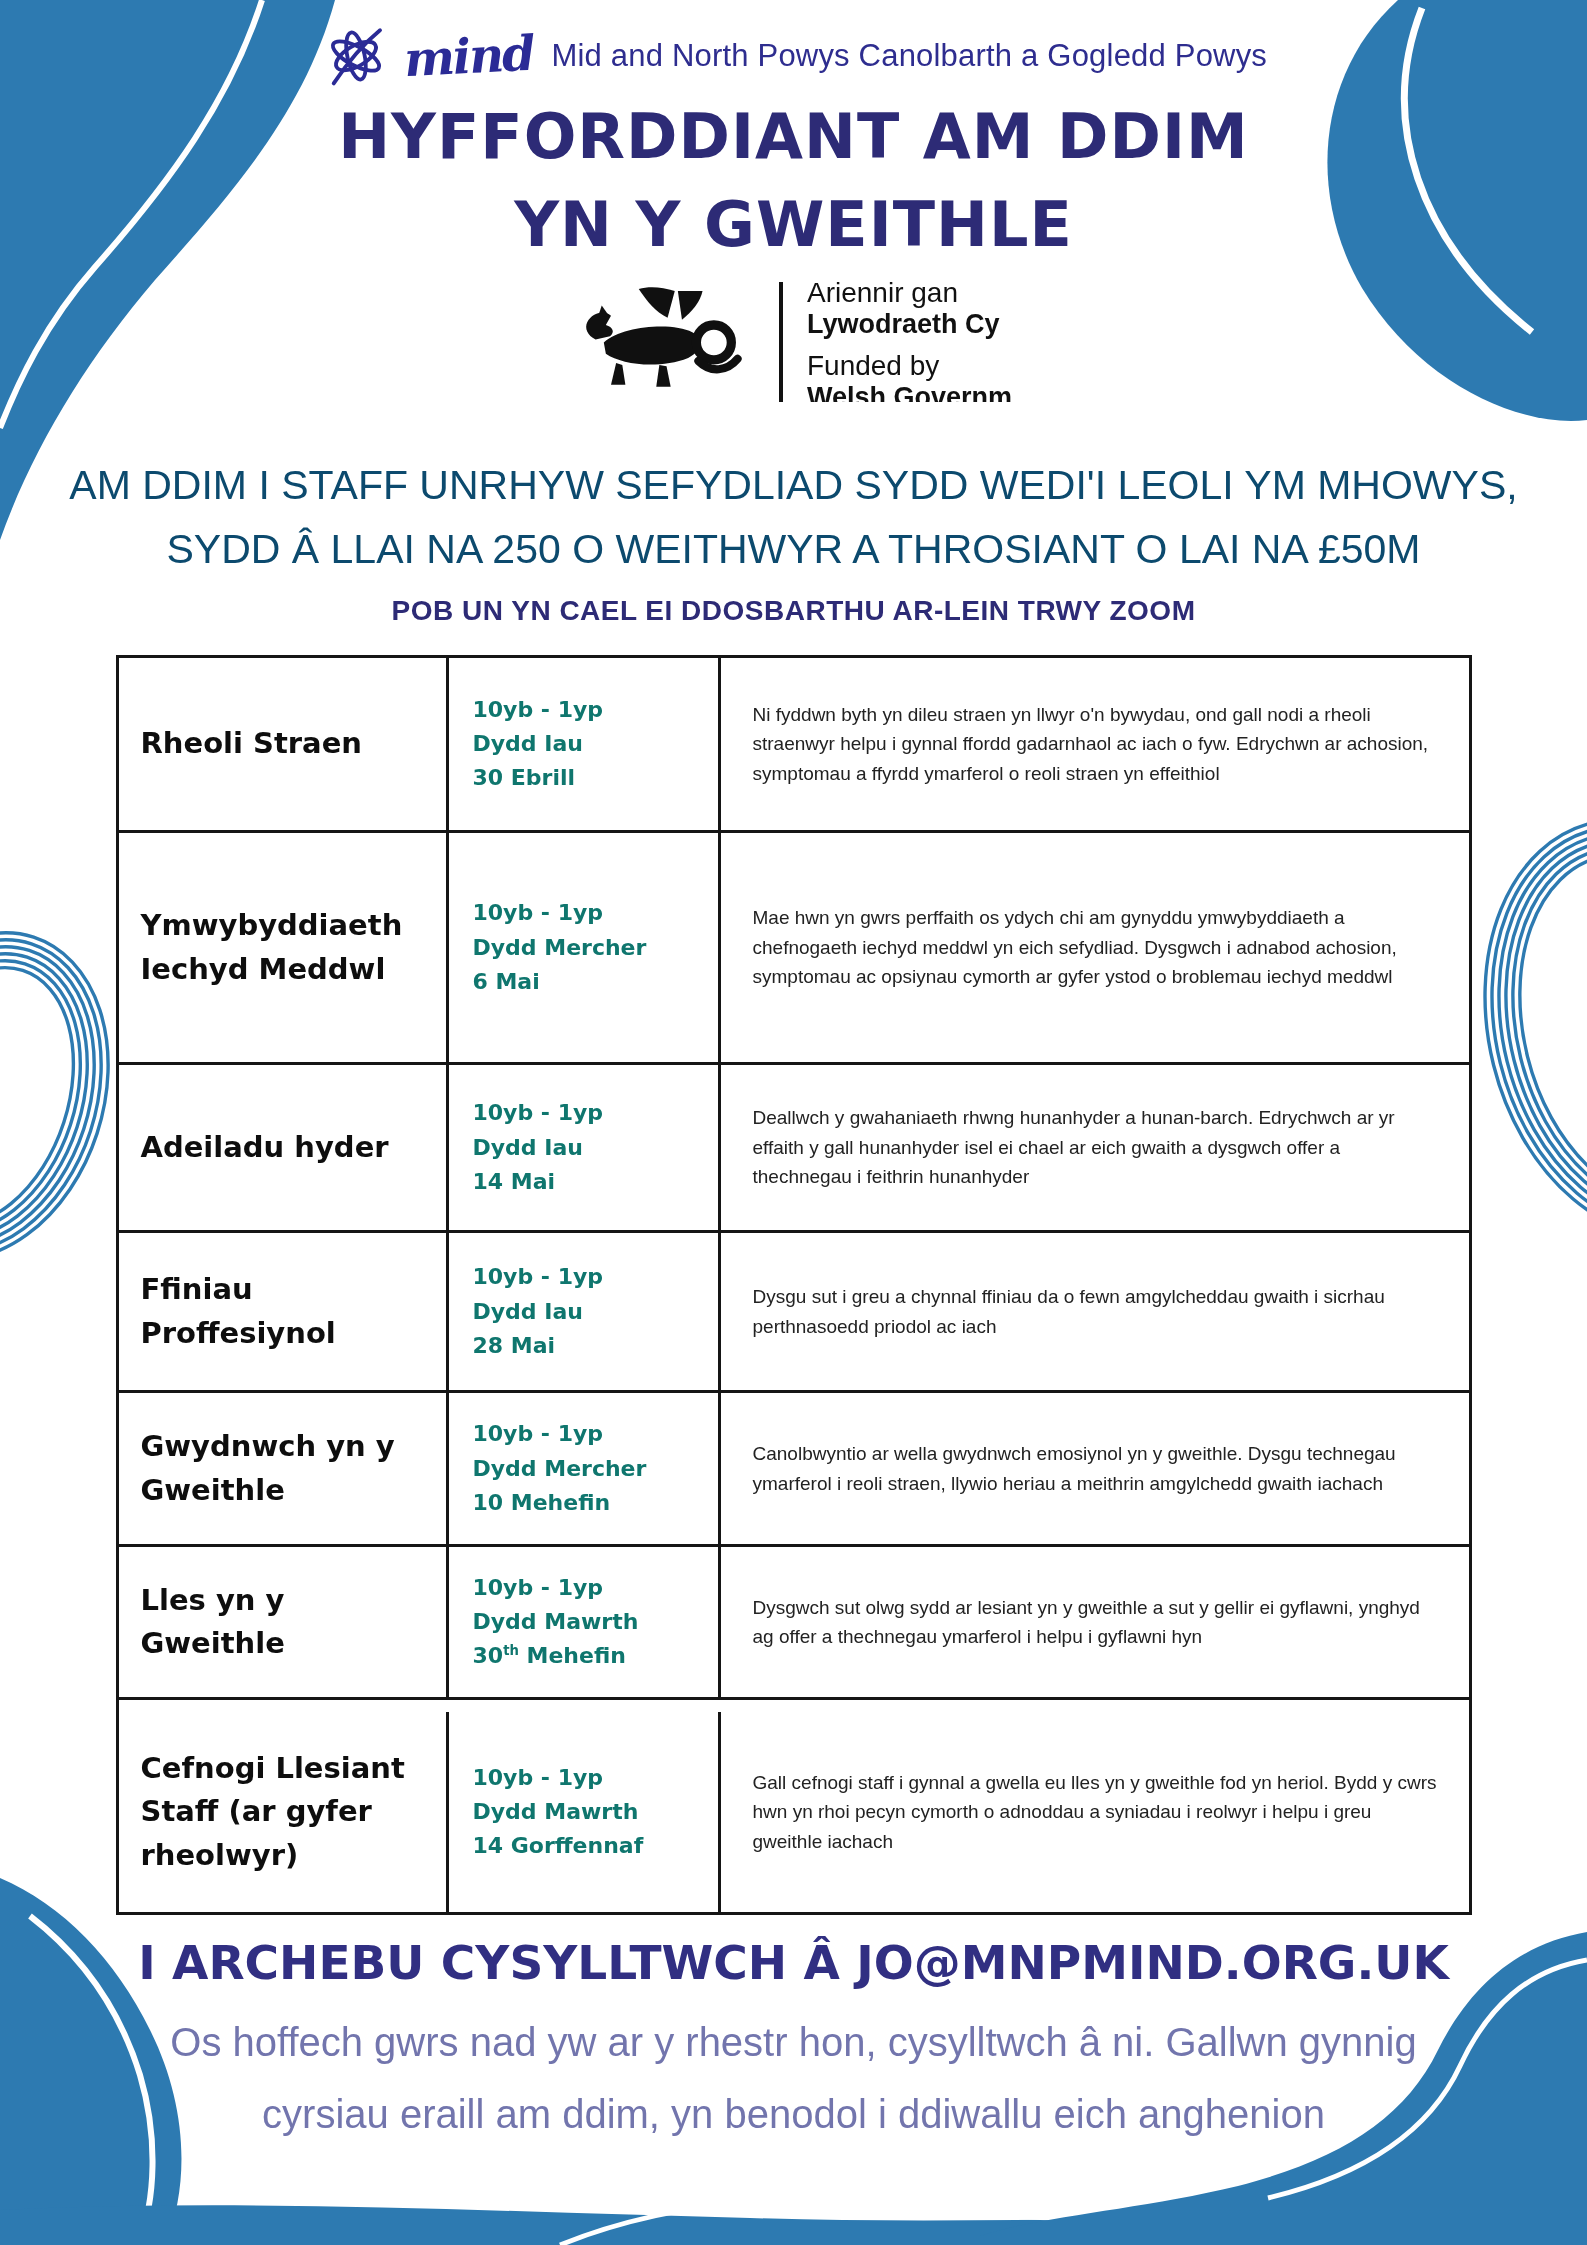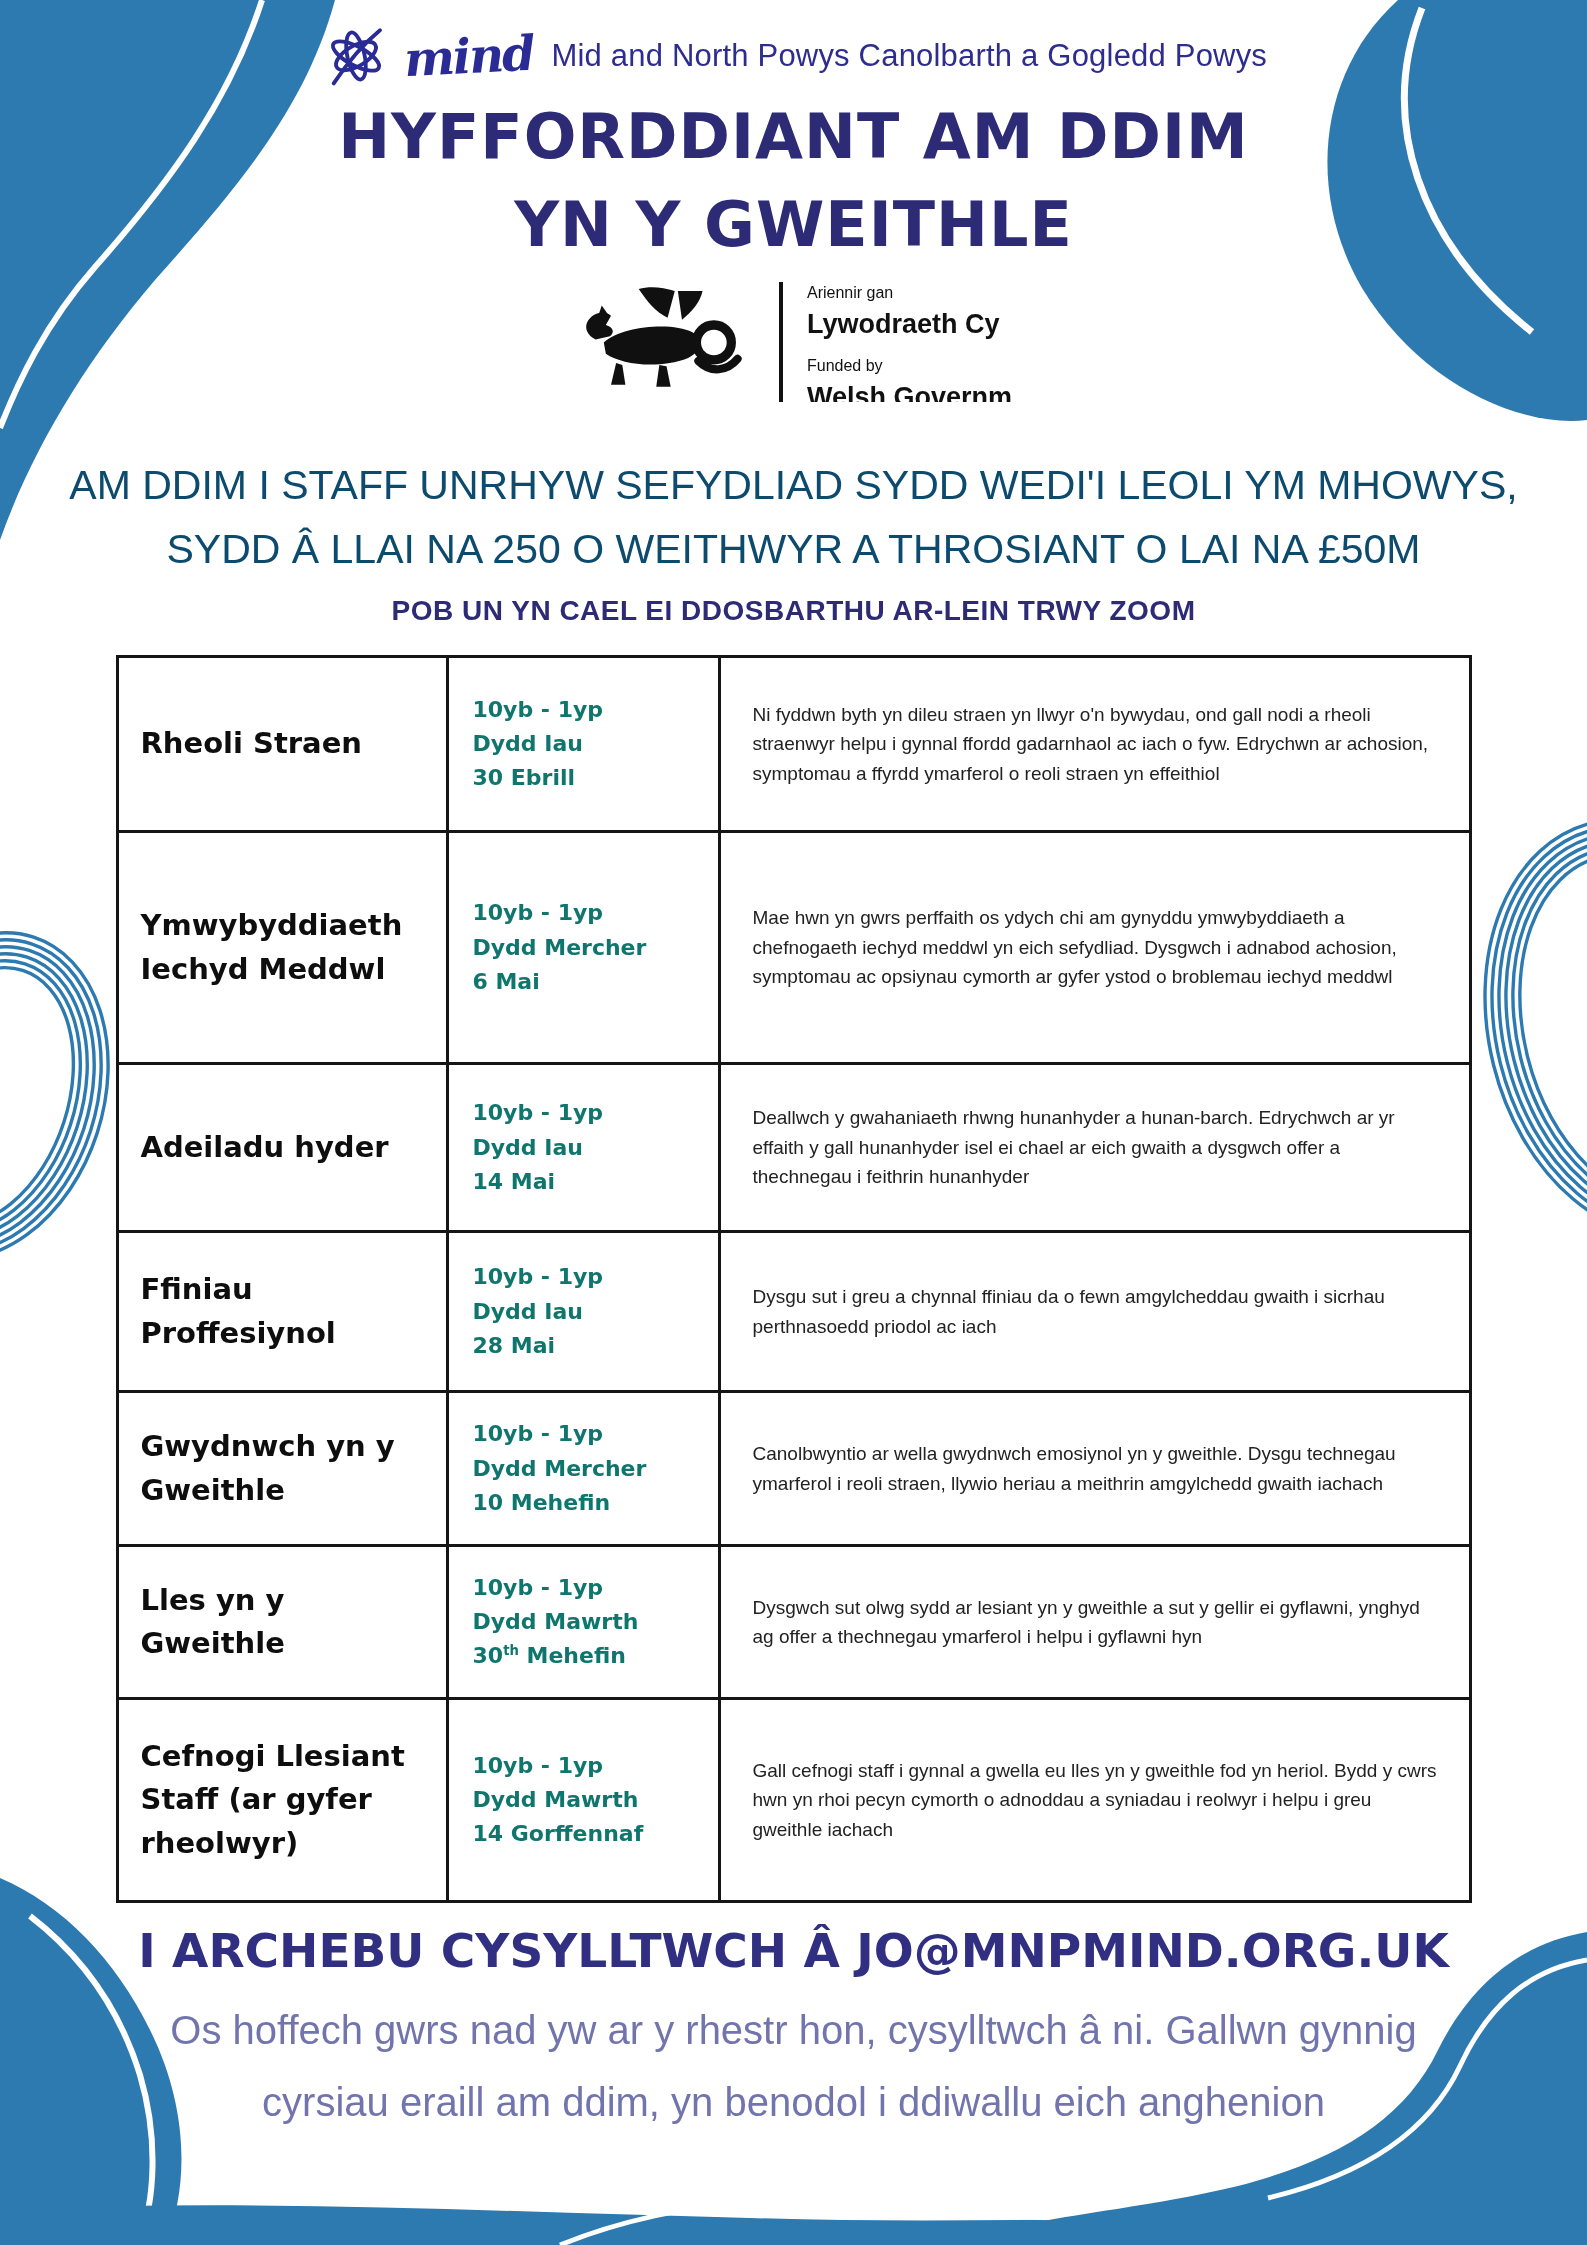--- a/index.html
+++ b/index.html
@@ -17,34 +17,34 @@
   
   .title{text-align:center;font-family:"DejaVu Sans",sans-serif;font-weight:bold;color:#2d2b76;
          font-size:62px;letter-spacing:1px;line-height:1;}
   .title-1{margin-top:14px;}
   .title-2{margin-top:26px;}
 
   
   .gov{display:flex;justify-content:center;align-items:flex-start;gap:24px;margin-top:22px;height:152px;}
   .gov-bar{width:4px;height:120px;background:#111;margin-top:4px;}
   .gov-text{height:124px;overflow:hidden;color:#111;}
-  .gov-text .lbl{font-size:16px;line-height:30px;}
+  .gov-text .lbl{font-size:28px;line-height:30px;}
   .gov-text .nm{font-size:27px;line-height:33px;font-weight:bold;}
   .gov-text .gap{height:10px;}
 
   
   .intro{margin:24px auto 0;max-width:1470px;text-align:center;font-size:41px;color:#0c4a6e;
          line-height:1.55;font-weight:400;}
   .pob{margin-top:14px;text-align:center;font-size:28px;font-weight:bold;color:#2d2b76;
        letter-spacing:0.5px;font-family:Liberation Sans, sans-serif;}
 
   
   .course-table{margin:28px auto 0;width:1356px;border:3px solid #151515;background:#fff;box-sizing:border-box;}
   .course-row{display:grid;grid-template-columns:330px 272px 1fr;border-bottom:3px solid #151515;}
-  .course-row:last-child{border-bottom:none;}
+  .course-row:last-child{border-bottom:none;margin-top:12px;}
   .course-row:nth-child(1){min-height:172px}
   .course-row:nth-child(2){min-height:229px}
   .course-row:nth-child(3){min-height:165px}
   .course-row:nth-child(4){min-height:157px}
   .course-row:nth-child(5){min-height:151px}
   .course-row:nth-child(6){min-height:150px}
   .course-row:nth-child(7){min-height:200px}
   .cell{display:flex;flex-direction:column;justify-content:center;box-sizing:border-box;}
   .cell.name{font-size:29px;font-weight:bold;padding:18px 14px 18px 22px;color:#0e0e0e;line-height:1.5;
              border-right:3px solid #151515;font-family:"DejaVu Sans",sans-serif;}

